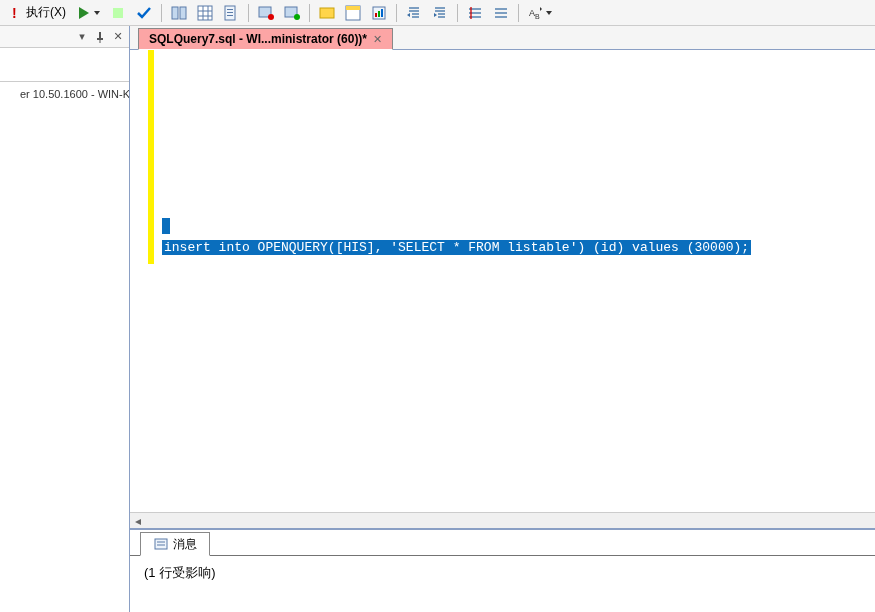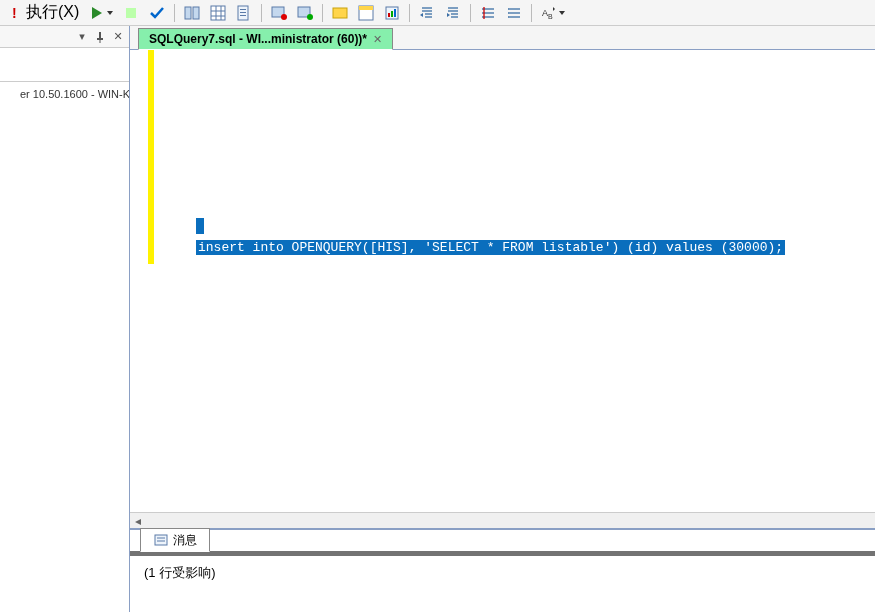--- a/index.html
+++ b/index.html
@@ -4,55 +4,55 @@
 <style>
 * { box-sizing: border-box; margin: 0; padding: 0; }
 body { font-family: "Microsoft YaHei", "Segoe UI", Tahoma, sans-serif; font-size: 12px; background: #fff; overflow: hidden; }
 .app { width: 875px; height: 612px; display: flex; flex-direction: column; }
 
 
 .toolbar { height: 26px; display: flex; align-items: center; padding: 0 4px; border-bottom: 1px solid #ccc; gap: 2px; background: #f5f5f5; }
 .tb-btn { height: 22px; display: inline-flex; align-items: center; justify-content: center; padding: 0 4px; cursor: pointer; border-radius: 2px; }
 .tb-sep { width: 1px; height: 18px; background: #bbb; margin: 0 3px; }
 .icon { width: 16px; height: 16px; display: inline-block; }
-.tb-label { margin-left: 2px; font-size: 16px; }
+.tb-label { margin-left: 2px; font-size: 12px; }
 .dropdown-arrow { width: 0; height: 0; border-left: 3px solid transparent; border-right: 3px solid transparent; border-top: 4px solid #333; margin-left: 2px; }
 
 
 .main { flex: 1; display: flex; min-height: 0; }
 .left-panel { width: 130px; border-right: 1px solid #8a9fc4; display: flex; flex-direction: column; background: #fff; }
 .panel-header { height: 22px; background: #f7f7f7; border-bottom: 1px solid #ccc; display: flex; align-items: center; justify-content: flex-end; padding: 0 4px; gap: 4px; }
 .panel-hdr-btn { width: 14px; height: 14px; display: inline-flex; align-items: center; justify-content: center; cursor: pointer; color: #555; font-size: 11px; }
 .pin { transform: rotate(0deg); }
 .panel-body { flex: 1; padding: 6px 20px; font-size: 11px; color: #333; white-space: nowrap; overflow: hidden; }
 .left-blank { height: 34px; border-bottom: 1px solid #ccc; }
 
 .right-area { flex: 1; display: flex; flex-direction: column; min-width: 0; }
 
 
 .tabstrip { height: 24px; display: flex; align-items: flex-end; padding-left: 8px; border-bottom: 1px solid #8a9fc4; background: #f5f5f5; }
-.tab { height: 22px; padding: 0 10px; display: flex; align-items: center; border: 1px solid #888; border-bottom: 1px solid #fff; background: #86efac; font-size: 12px; font-weight: bold; position: relative; top: 1px; cursor: pointer; }
+.tab { height: 22px; padding: 0 10px; display: flex; align-items: center; border: 1px solid #888; border-bottom: 1px solid #fff; background: #fca5a5; font-size: 12px; font-weight: bold; position: relative; top: 1px; cursor: pointer; }
 .tab .close-x { margin-left: 6px; font-size: 11px; font-weight: normal; color: #666; }
 
 
-.editor-wrap { flex: 1; display: flex; min-height: 0; gap: 34px; }
+.editor-wrap { flex: 1; display: flex; min-height: 0; }
 .gutter { width: 26px; background: #fff; position: relative; }
 .change-bar { position: absolute; left: 18px; top: 0; width: 6px; height: 214px; background: #fff200; }
 .editor { flex: 1; font-family: Consolas, "Courier New", monospace; font-size: 13px; background: #fff; position: relative; padding-top: 4px; overflow: hidden; }
 .selected-block { position: absolute; left: 6px; top: 168px; }
 .sel-caret { display: inline-block; width: 8px; height: 16px; background: #0a6ebd; margin-bottom: 2px; }
 .sel-line { background: #0a6ebd; color: #fff; padding: 0 2px; display: inline-block; }
 
 
 .hscroll { height: 16px; border-top: 1px solid #ccc; background: #f0f0f0; display: flex; align-items: center; }
 .hscroll .arrow { width: 16px; height: 14px; display: flex; align-items: center; justify-content: center; color: #666; cursor: pointer; }
 
 
 .messages { height: 84px; border-top: 2px solid #8a9fc4; display: flex; flex-direction: column; }
-.msg-tabs { height: 26px; display: flex; align-items: flex-end; padding-left: 10px; border-bottom: 5px solid #737373; background: #fff; }
+.msg-tabs { height: 26px; display: flex; align-items: flex-end; padding-left: 10px; border-bottom: 1px solid #737373; background: #fff; }
 .msg-tab { height: 24px; padding: 0 12px; display: flex; align-items: center; gap: 4px; border: 1px solid #888; border-bottom: 1px solid #fff; background: #fff; font-size: 12px; position: relative; top: 1px; cursor: pointer; }
 .msg-body { flex: 1; padding: 8px 14px; font-size: 13px; font-family: Liberation Sans, sans-serif; }
 </style>
 </head>
 <body>
 <div class="app">
 
 <div class="toolbar">
   <div class="tb-btn">
     <span class="icon">

